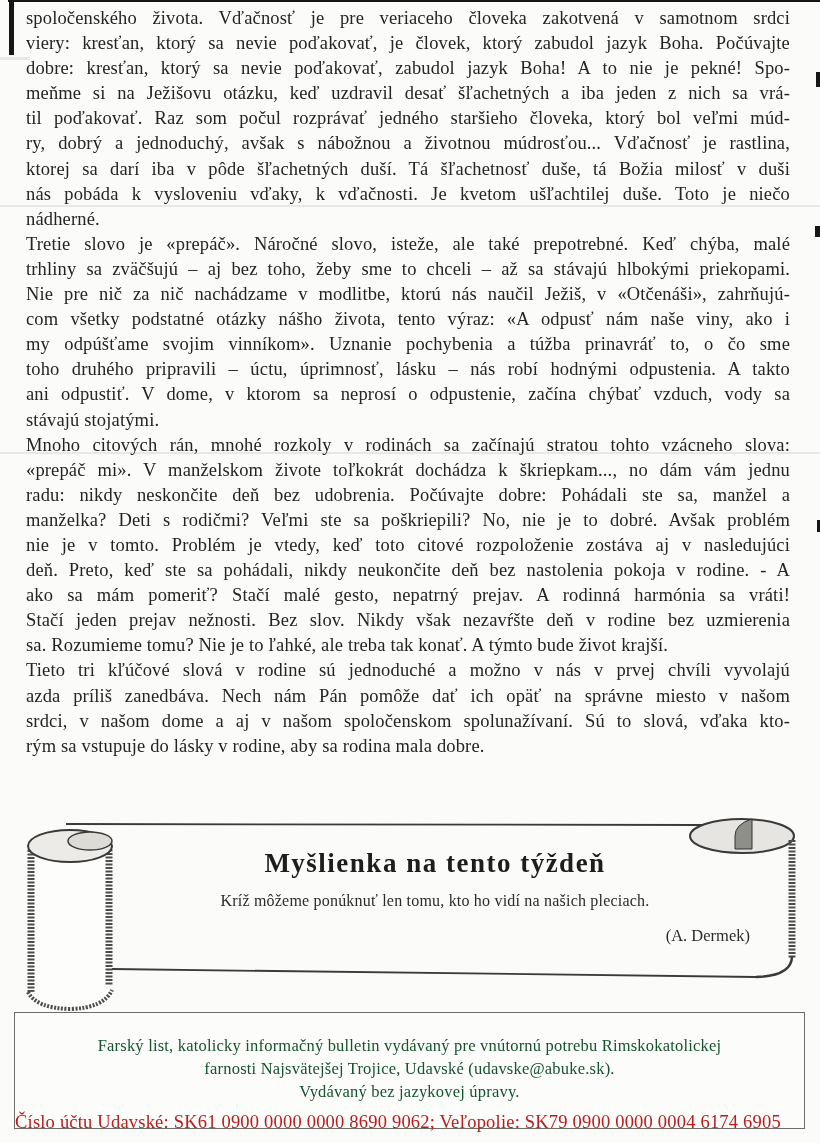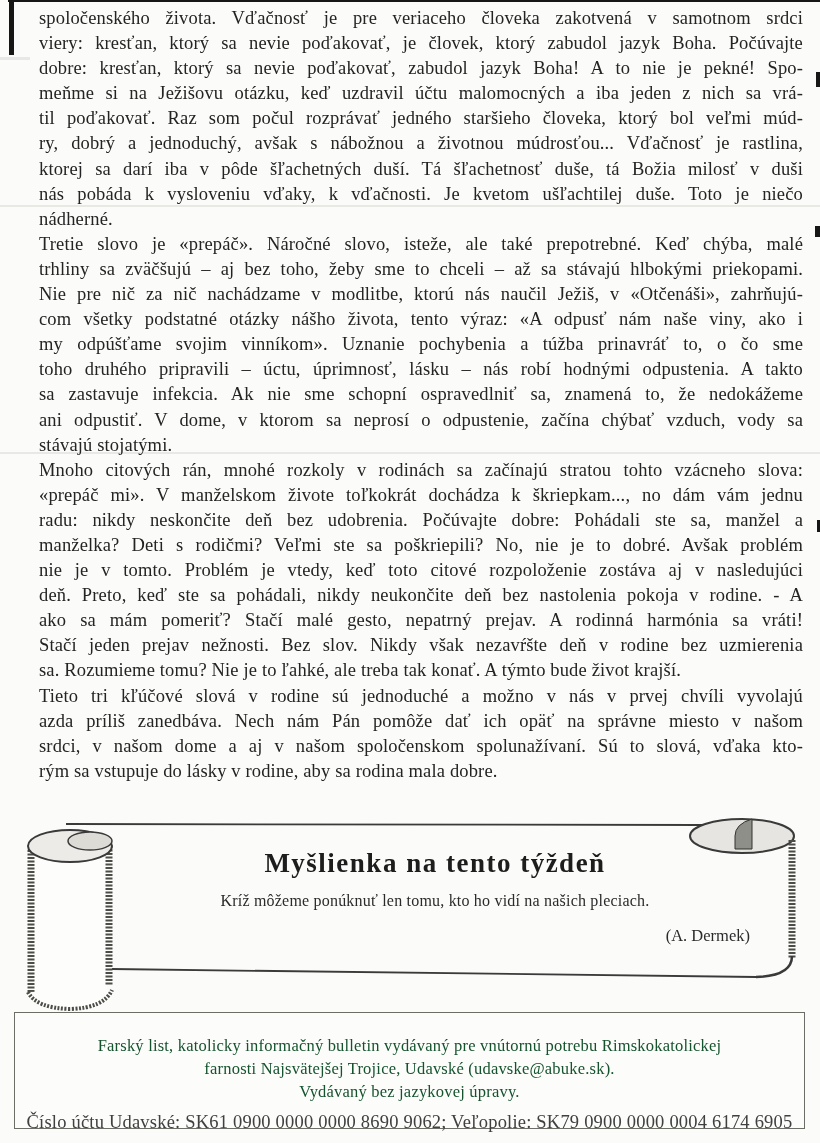--- a/index.html
+++ b/index.html
@@ -10,21 +10,21 @@
     color:#242424;
     position:relative;
     overflow:hidden;
   }
   .artifact{position:absolute;background:#161616;}
   .streak{position:absolute;background:#d9d9d4;opacity:.55;}
 
   
   .article{
     position:absolute;
-    left:26px;top:6px;width:764px;margin-left:13px;
+    left:26px;top:6px;width:764px;
   }
   .line{
     font-size:18.5px;
     line-height:25.1px;
     height:25.1px;
     overflow:hidden;
     text-align:justify;
     text-align-last:justify;
     letter-spacing:.15px;
     color:#242424;
@@ -53,53 +53,52 @@
     position:absolute;left:14px;top:1012px;width:789px;height:115px;
     border:1px solid #6d6d68;
     background:#fcfcfa;
   }
   .f-line{
     text-align:center;font-size:16.5px;line-height:23px;color:#14532d;
     letter-spacing:.2px;
   }
   .f-line.first{margin-top:21px;}
   .f-accounts{
-    text-align:center;font-size:18.5px;color:#404040;margin-top:9px;
+    text-align:left;font-size:18.5px;color:#b91c1c;margin-top:9px;
     letter-spacing:.2px;
   }
 </style>
 </head>
 <body>
 
 <div class="artifact" style="left:8px;top:0;width:812px;height:2px;"></div>
 <div class="artifact" style="left:9px;top:2px;width:5px;height:53px;"></div>
 <div class="artifact" style="left:816px;top:72px;width:4px;height:15px;"></div>
 <div class="artifact" style="left:815px;top:226px;width:5px;height:11px;"></div>
 <div class="artifact" style="left:817px;top:520px;width:3px;height:12px;"></div>
 <div class="streak" style="left:0;top:57px;width:30px;height:3px;"></div>
 <div class="streak" style="left:0;top:205px;width:820px;height:2px;"></div>
 <div class="streak" style="left:0;top:452px;width:820px;height:2px;"></div>
 
 <div class="article" id="article">
     <div class="line">spoločenského života. Vďačnosť je pre veriaceho človeka zakotvená v samotnom srdci</div>
     <div class="line">viery: kresťan, ktorý sa nevie poďakovať, je človek, ktorý zabudol jazyk Boha. Počúvajte</div>
     <div class="line">dobre: kresťan, ktorý sa nevie poďakovať, zabudol jazyk Boha! A to nie je pekné! Spo-</div>
-    <div class="line">meňme si na Ježišovu otázku, keď uzdravil účtu malomocných a iba jeden z nich sa vrá-</div>
+    <div class="line">meňme si na Ježišovu otázku, keď uzdravil desať šľachetných a iba jeden z nich sa vrá-</div>
     <div class="line">til poďakovať. Raz som počul rozprávať jedného staršieho človeka, ktorý bol veľmi múd-</div>
     <div class="line">ry, dobrý a jednoduchý, avšak s nábožnou a životnou múdrosťou... Vďačnosť je rastlina,</div>
     <div class="line">ktorej sa darí iba v pôde šľachetných duší. Tá šľachetnosť duše, tá Božia milosť v duši</div>
     <div class="line">nás pobáda k vysloveniu vďaky, k vďačnosti. Je kvetom ušľachtilej duše. Toto je niečo</div>
     <div class="line last">nádherné.</div>
     <div class="line">Tretie slovo je «prepáč». Náročné slovo, isteže, ale také prepotrebné. Keď chýba, malé</div>
     <div class="line">trhliny sa zväčšujú – aj bez toho, žeby sme to chceli – až sa stávajú hlbokými priekopami.</div>
     <div class="line">Nie pre nič za nič nachádzame v modlitbe, ktorú nás naučil Ježiš, v «Otčenáši», zahrňujú-</div>
     <div class="line">com všetky podstatné otázky nášho života, tento výraz: «A odpusť nám naše viny, ako i</div>
     <div class="line">my odpúšťame svojim vinníkom». Uznanie pochybenia a túžba prinavráť to, o čo sme</div>
     <div class="line">toho druhého pripravili – úctu, úprimnosť, lásku – nás robí hodnými odpustenia. A takto</div>
-    <div class="line">sa zastavuje infekcia. Ak nie sme schopní ospravedlniť sa, znamená to, že nedokážeme</div>
     <div class="line">ani odpustiť. V dome, v ktorom sa neprosí o odpustenie, začína chýbať vzduch, vody sa</div>
     <div class="line last">stávajú stojatými.</div>
     <div class="line">Mnoho citových rán, mnohé rozkoly v rodinách sa začínajú stratou tohto vzácneho slova:</div>
     <div class="line">«prepáč mi». V manželskom živote toľkokrát dochádza k škriepkam..., no dám vám jednu</div>
     <div class="line">radu: nikdy neskončite deň bez udobrenia. Počúvajte dobre: Pohádali ste sa, manžel a</div>
     <div class="line">manželka? Deti s rodičmi? Veľmi ste sa poškriepili? No, nie je to dobré. Avšak problém</div>
     <div class="line">nie je v tomto. Problém je vtedy, keď toto citové rozpoloženie zostáva aj v nasledujúci</div>
     <div class="line">deň. Preto, keď ste sa pohádali, nikdy neukončite deň bez nastolenia pokoja v rodine. - A</div>
     <div class="line">ako sa mám pomeriť? Stačí malé gesto, nepatrný prejav. A rodinná harmónia sa vráti!</div>
     <div class="line">Stačí jeden prejav nežnosti. Bez slov. Nikdy však nezavŕšte deň v rodine bez uzmierenia</div>

